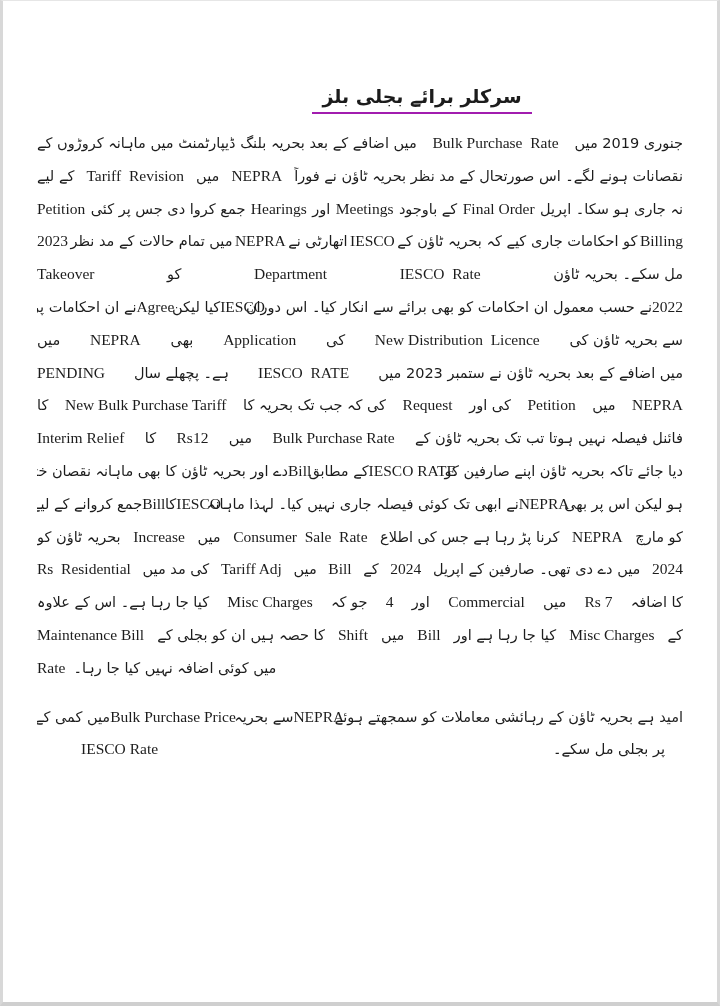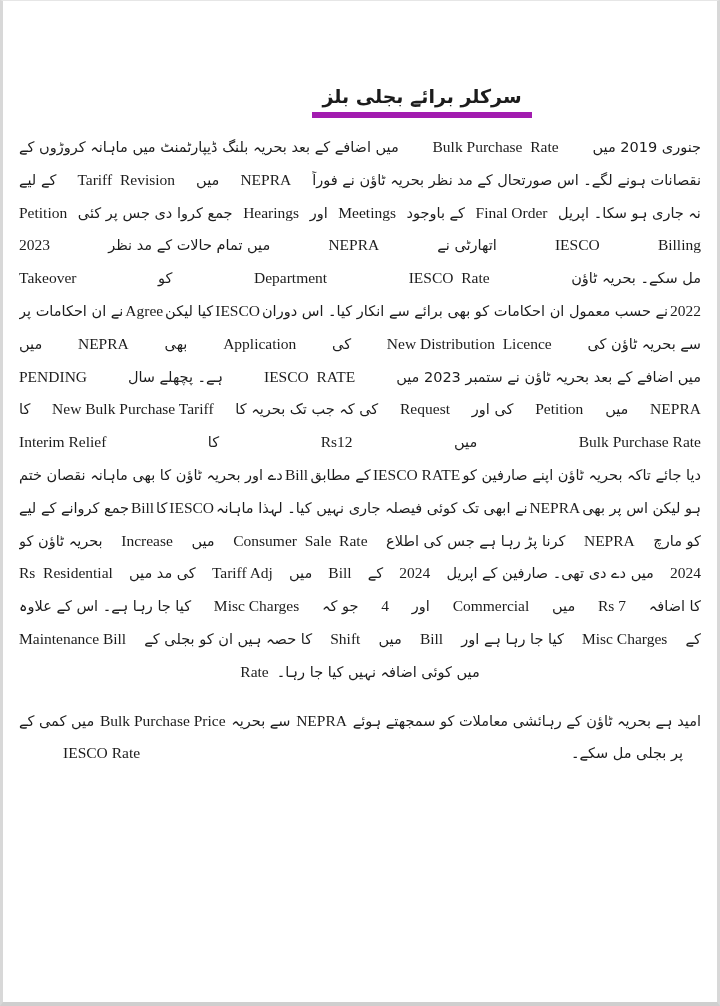--- a/index.html
+++ b/index.html
@@ -3,37 +3,37 @@
 <meta charset="utf-8">
 <style>
   html,body{margin:0;padding:0;background:#ececec;}
   .page{
     width:720px;height:1006px;background:#ffffff;
     border-left:3px solid #d8d8d8;border-right:3px solid #d8d8d8;
     border-bottom:4px solid #cfcfcf;border-top:1px solid #e6e6e6;
     box-sizing:border-box;position:relative;overflow:hidden;
     color:#1c1c1c;
   }
-  .content{padding:0 16px;}
+  .content{padding:0 34px;}
   .title-wrap{text-align:center;padding-top:84px;transform:translateX(62px);}
   .doc-title{
     display:inline-block;
     font-family:"DejaVu Sans",sans-serif;
     font-weight:bold;font-size:19px;
     direction:rtl;
     padding:0 10px 5px 10px;
-    border-bottom:6px solid #a21caf;
+    border-bottom:2px solid #a21caf;
   }
   .para{margin-top:20px;}
   .para2{margin-top:16px;}
   .line{
     display:flex;justify-content:space-between;align-items:baseline;
     height:32.8px;overflow:hidden;
   }
-  .line.left{justify-content:center;gap:8px;}
+  .line.left{justify-content:flex-start;gap:8px;}
   .line.inset{padding:0 18px 0 44px;}
   .ur{
     font-family:"DejaVu Sans",sans-serif;font-size:14.5px;
     direction:rtl;unicode-bidi:isolate;white-space:nowrap;
     flex-shrink:1;min-width:0;
   }
   .en{
     font-family:"Liberation Serif",serif;font-size:15.5px;
     white-space:pre;flex-shrink:0;
   }
@@ -82,20 +82,21 @@
         <span class="en">Final Order</span>
         <span class="ur">نہ جاری ہو سکا۔ اپریل</span>
       </div>
 
       <div class="line">
         <span class="en">2023</span>
         <span class="ur">میں تمام حالات کے مد نظر</span>
         <span class="en">NEPRA</span>
         <span class="ur">اتھارٹی نے</span>
         <span class="en">IESCO</span>
+        <span class="ur">کو احکامات جاری کیے کہ بحریہ ٹاؤن کے</span>
         <span class="en">Billing</span>
       </div>
 
       <div class="line">
         <span class="en">Takeover</span>
         <span class="ur">کو</span>
         <span class="en">Department</span>
         <span class="en">IESCO  Rate</span>
         <span class="ur">مل سکے۔ بحریہ ٹاؤن</span>
       </div>
@@ -136,20 +137,21 @@
         <span class="ur">میں</span>
         <span class="en">NEPRA</span>
       </div>
 
       <div class="line">
         <span class="en">Interim Relief</span>
         <span class="ur">کا</span>
         <span class="en">Rs12</span>
         <span class="ur">میں</span>
         <span class="en">Bulk Purchase Rate</span>
+        <span class="ur">فائنل فیصلہ نہیں ہوتا تب تک بحریہ ٹاؤن کے</span>
       </div>
 
       <div class="line">
         <span class="ur">دے اور بحریہ ٹاؤن کا بھی ماہانہ نقصان ختم</span>
         <span class="en">Bill</span>
         <span class="ur">کے مطابق</span>
         <span class="en">IESCO RATE</span>
         <span class="ur">دیا جائے تاکہ بحریہ ٹاؤن اپنے صارفین کو</span>
       </div>
 

